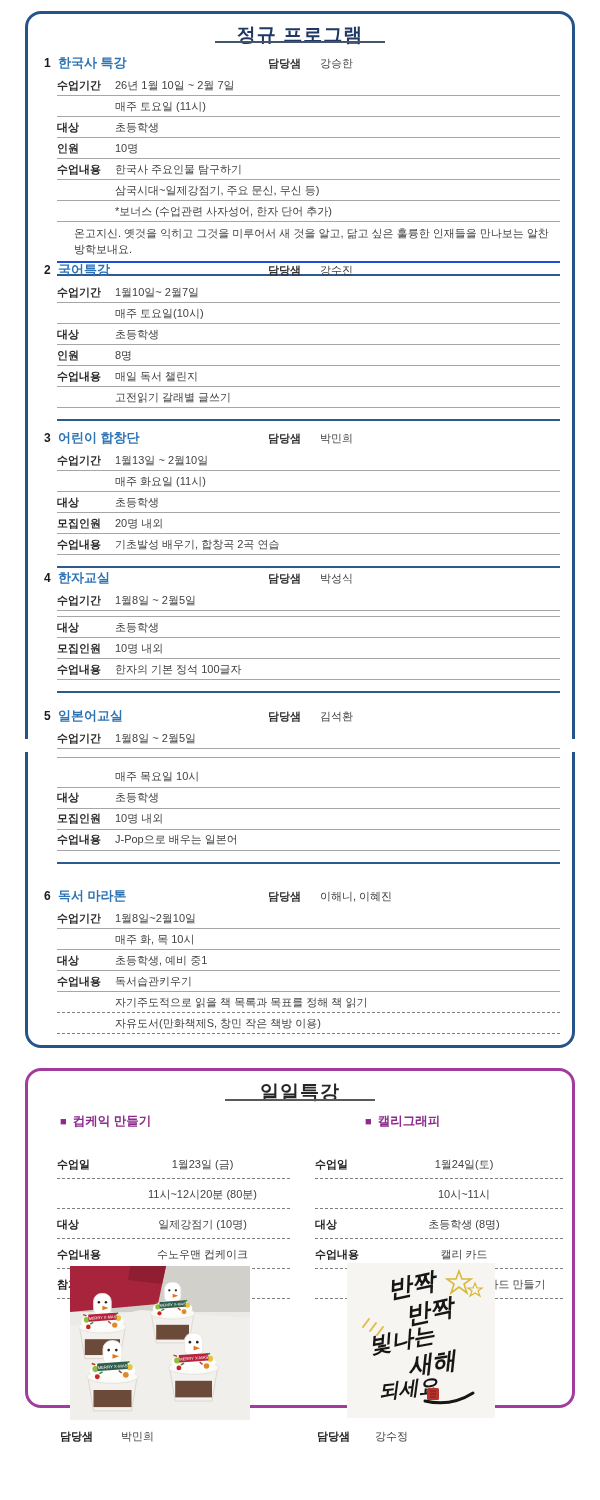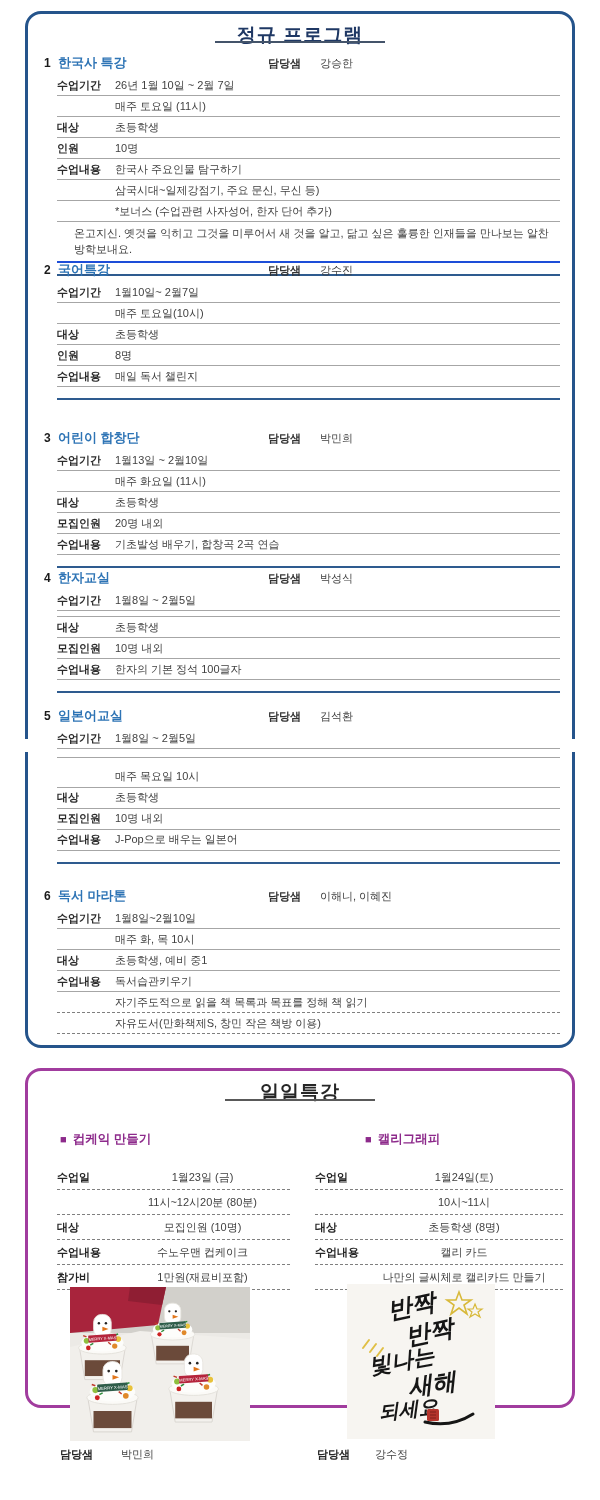--- a/index.html
+++ b/index.html
@@ -29,21 +29,21 @@
   .row .val{flex:1;color:#3f3f3f;}
   .row.dashed{border-bottom:1px dashed #7f7f7f;}
   .note{margin-left:13px;padding:3px 0 4px 17px;border-bottom:2px solid #1d4ed8;line-height:16px;color:#3f3f3f;}
   .endline{margin-left:13px;height:11px;border-bottom:2px solid #2E5B8F;}
   .pgap{margin-left:13px;height:8px;border-bottom:1px solid #A6A6A6;}
   .row.tall{padding-top:11px;}
   .mask{position:absolute;background:#ffffff;width:12px;height:13px;top:739px;z-index:4;}
   .mask.l{left:22px}.mask.r{left:566px}
 
   
-  .col{position:absolute;top:60px;font-size:11px;line-height:17px;}
+  .col{position:absolute;top:39px;font-size:11px;line-height:22px;}
   .col-left{left:29px;width:233px;}
   .col-right{left:287px;width:248px;}
   .col-head{font-weight:bold;font-size:12.5px;color:#8D2A8B;}
   .col-left .col-head{margin-left:3px;}
   .col-right .col-head{margin-left:50px;}
   .col .bullet{margin-right:6px;font-size:11px;}
   .drows{margin-top:17px;}
   .drow{display:flex;border-bottom:1px dashed #7f7f7f;padding:4px 0 3px 0;}
   .drow .lbl{flex:none;font-weight:bold;color:#262626;}
   .col-left .drow .lbl{width:58px;}
@@ -126,20 +126,24 @@
           <span class="val">초등학생</span>
         </div>
         <div class="row">
           <span class="lbl">인원</span>
           <span class="val">8명</span>
         </div>
         <div class="row">
           <span class="lbl">수업내용</span>
           <span class="val">매일 독서 챌린지</span>
         </div>
+        <div class="row">
+          <span class="lbl"></span>
+          <span class="val">고전읽기  갈래별 글쓰기</span>
+        </div>
         <div class="endline"></div>
       </div>
       <div class="sec sec3">
         <div class="sec-head">
           <span class="p-num">3</span>
           <span class="p-title">어린이 합창단</span>
           <span class="t-label">담당샘</span>
           <span class="t-name">박민희</span>
         </div>
         <div class="row">
@@ -268,21 +272,21 @@
           <div class="drow">
             <span class="lbl">수업일</span>
             <span class="val">1월23일 (금)</span>
           </div>
           <div class="drow">
             <span class="lbl"></span>
             <span class="val">11시~12시20분 (80분)</span>
           </div>
           <div class="drow">
             <span class="lbl">대상</span>
-            <span class="val">모집인원 (10명)</span>
+            <span class="val">일제강점기 (10명)</span>
           </div>
           <div class="drow">
             <span class="lbl">수업내용</span>
             <span class="val">수노우맨 컵케이크</span>
           </div>
           <div class="drow">
             <span class="lbl">참가비</span>
             <span class="val">1만원(재료비포함)</span>
           </div>
         </div>

